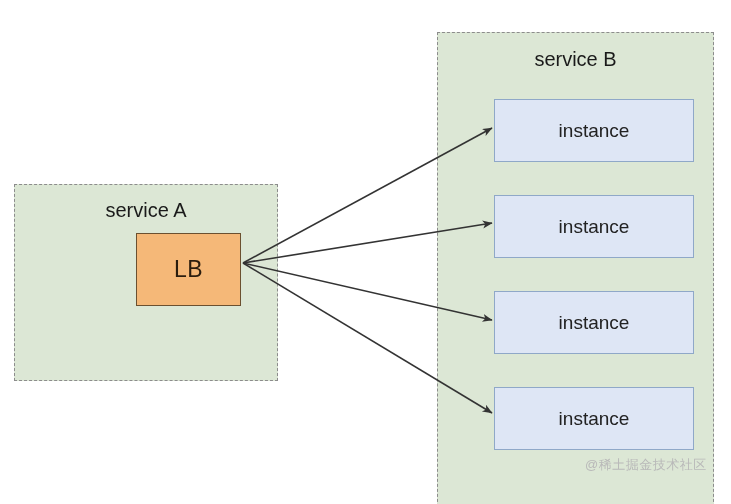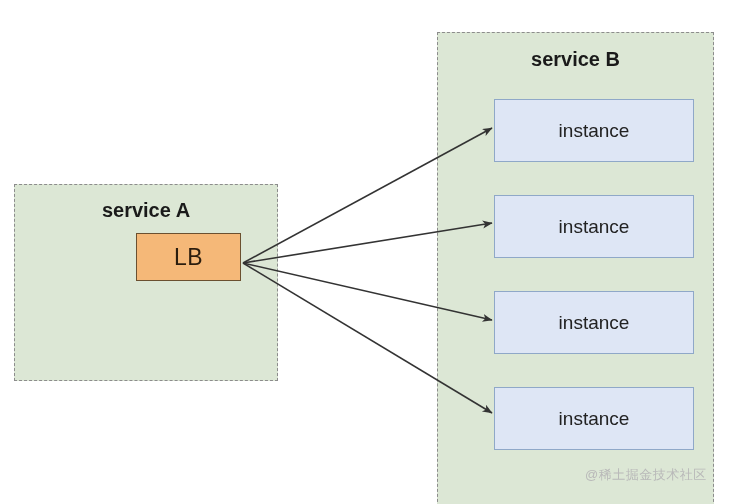--- a/index.html
+++ b/index.html
@@ -38,30 +38,29 @@
   }
   .service-title {
     position: absolute;
     left: 0;
     width: 100%;
     text-align: center;
     color: #1a1a1a;
     font-size: 20px;
     line-height: 24px;
     white-space: nowrap;
-    font-weight: bold;
   }
   #service-a-title { top: 13px; }
   #service-b-title { top: 14px; }
   #lb-box {
     position: absolute;
     left: 136px;
     top: 233px;
     width: 105px;
-    height: 48px;
+    height: 73px;
     background: #f5b878;
     border: 1px solid #6b5030;
     box-sizing: border-box;
     display: flex;
     align-items: center;
     justify-content: center;
     color: #2b1d0e;
     font-size: 23px;
     letter-spacing: 0.5px;
   }
@@ -87,21 +86,21 @@
     position: absolute;
     left: 0;
     top: 0;
     width: 731px;
     height: 504px;
     pointer-events: none;
   }
   #watermark {
     position: absolute;
     left: 585px;
-    top: 466px;
+    top: 456px;
     font-size: 13px;
     color: #b9b9b9;
     white-space: nowrap;
     letter-spacing: 0.5px;
   }
 </style>
 </head>
 <body>
 
 <div id="canvas">

